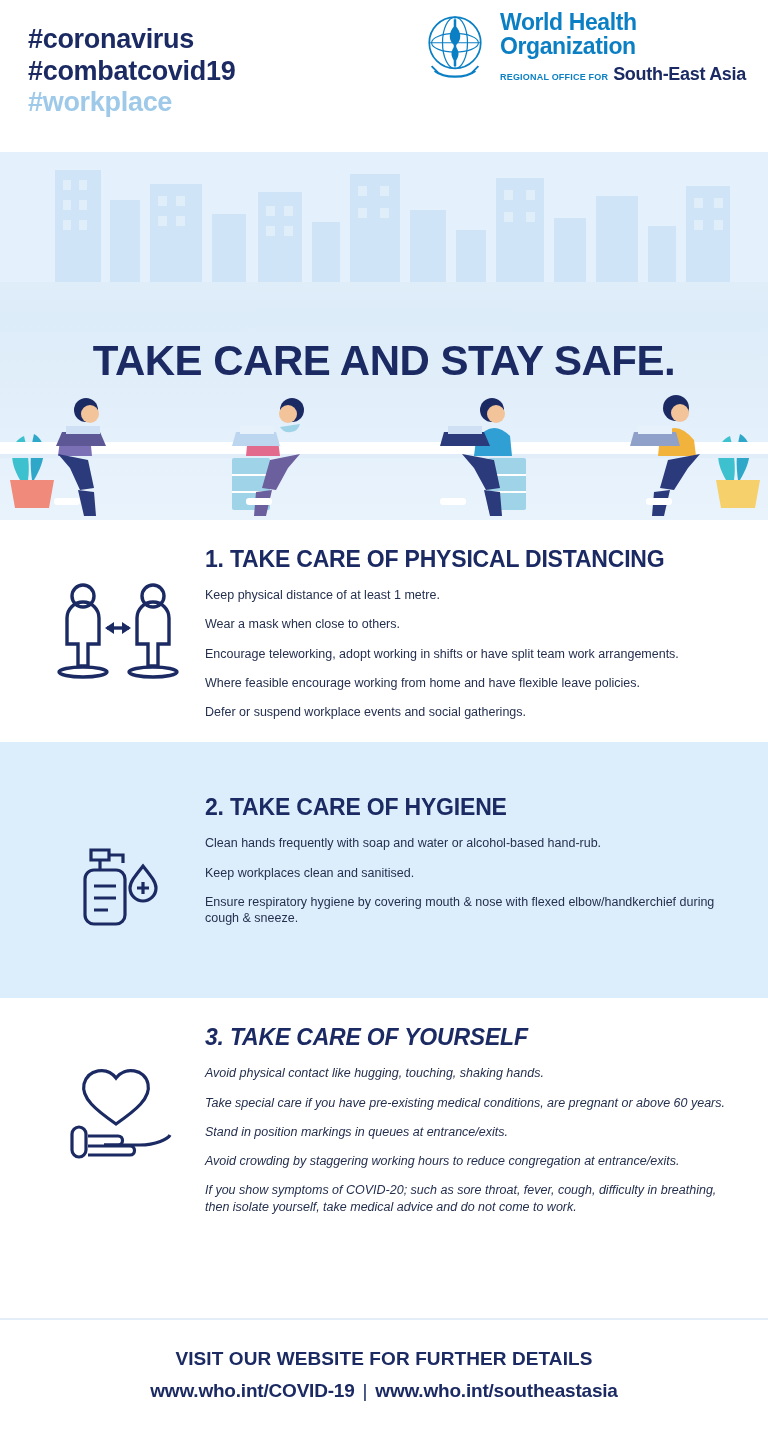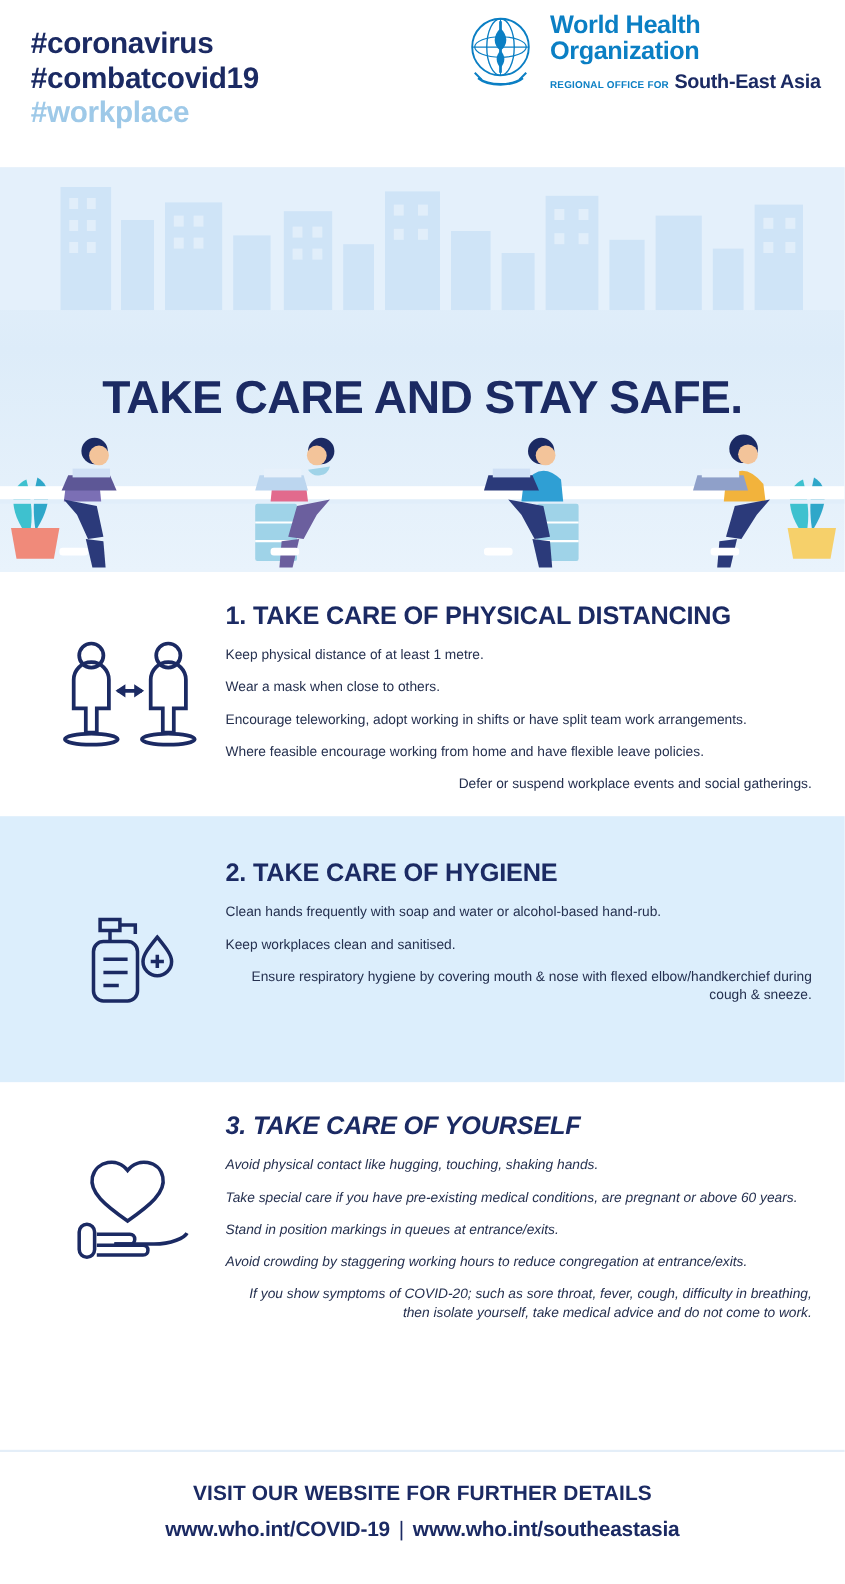--- a/index.html
+++ b/index.html
@@ -93,21 +93,21 @@
     margin-bottom: 14px;
     letter-spacing: -0.2px;
   }
   .sec-list { list-style: none; }
   .sec-list li {
     font-size: 12.5px;
     color: #25304f;
     line-height: 1.3;
     margin-bottom: 13px;
   }
-  .sec-list li:last-child { margin-bottom: 0; text-align: right; }
+  .sec-list li:last-child { margin-bottom: 0; }
 
   
   .footer {
     position: absolute;
     bottom: 0; left: 0;
     width: 768px;
     height: 122px;
     background: #ffffff;
     border-top: 2px solid #e4eef8;
     text-align: center;
@@ -307,21 +307,21 @@
           <li>Keep physical distance of at least 1 metre.</li>
           <li>Wear a mask when close to others.</li>
           <li>Encourage teleworking, adopt working in shifts or have split team work arrangements.</li>
           <li>Where feasible encourage working from home and have flexible leave policies.</li>
           <li>Defer or suspend workplace events and social gatherings.</li>
         </ul>
       </div>
     </div>
   </div>
 
-  <div class="section alt" style="padding-top:38px;padding-bottom:60px;">
+  <div class="section alt" style="padding-top:52px;padding-bottom:60px;">
     <div class="sec-inner">
       <div class="sec-icon">
         <svg width="110" height="110" viewBox="0 0 110 110">
           <g fill="none" stroke="#1b2a63" stroke-width="3.2">
             <path d="M28 22 h18 v10 h-18 z"></path>
             <path d="M46 27 h14 v8"></path>
             <path d="M37 32 v10"></path>
             <rect x="22" y="42" width="40" height="54" rx="9"></rect>
             <path d="M31 58 h22 M31 70 h22 M31 82 h14"></path>
             <path d="M80 38 c8 10 13 16 13 22 a13 13 0 0 1 -26 0 c0 -6 5 -12 13 -22 z"></path>

